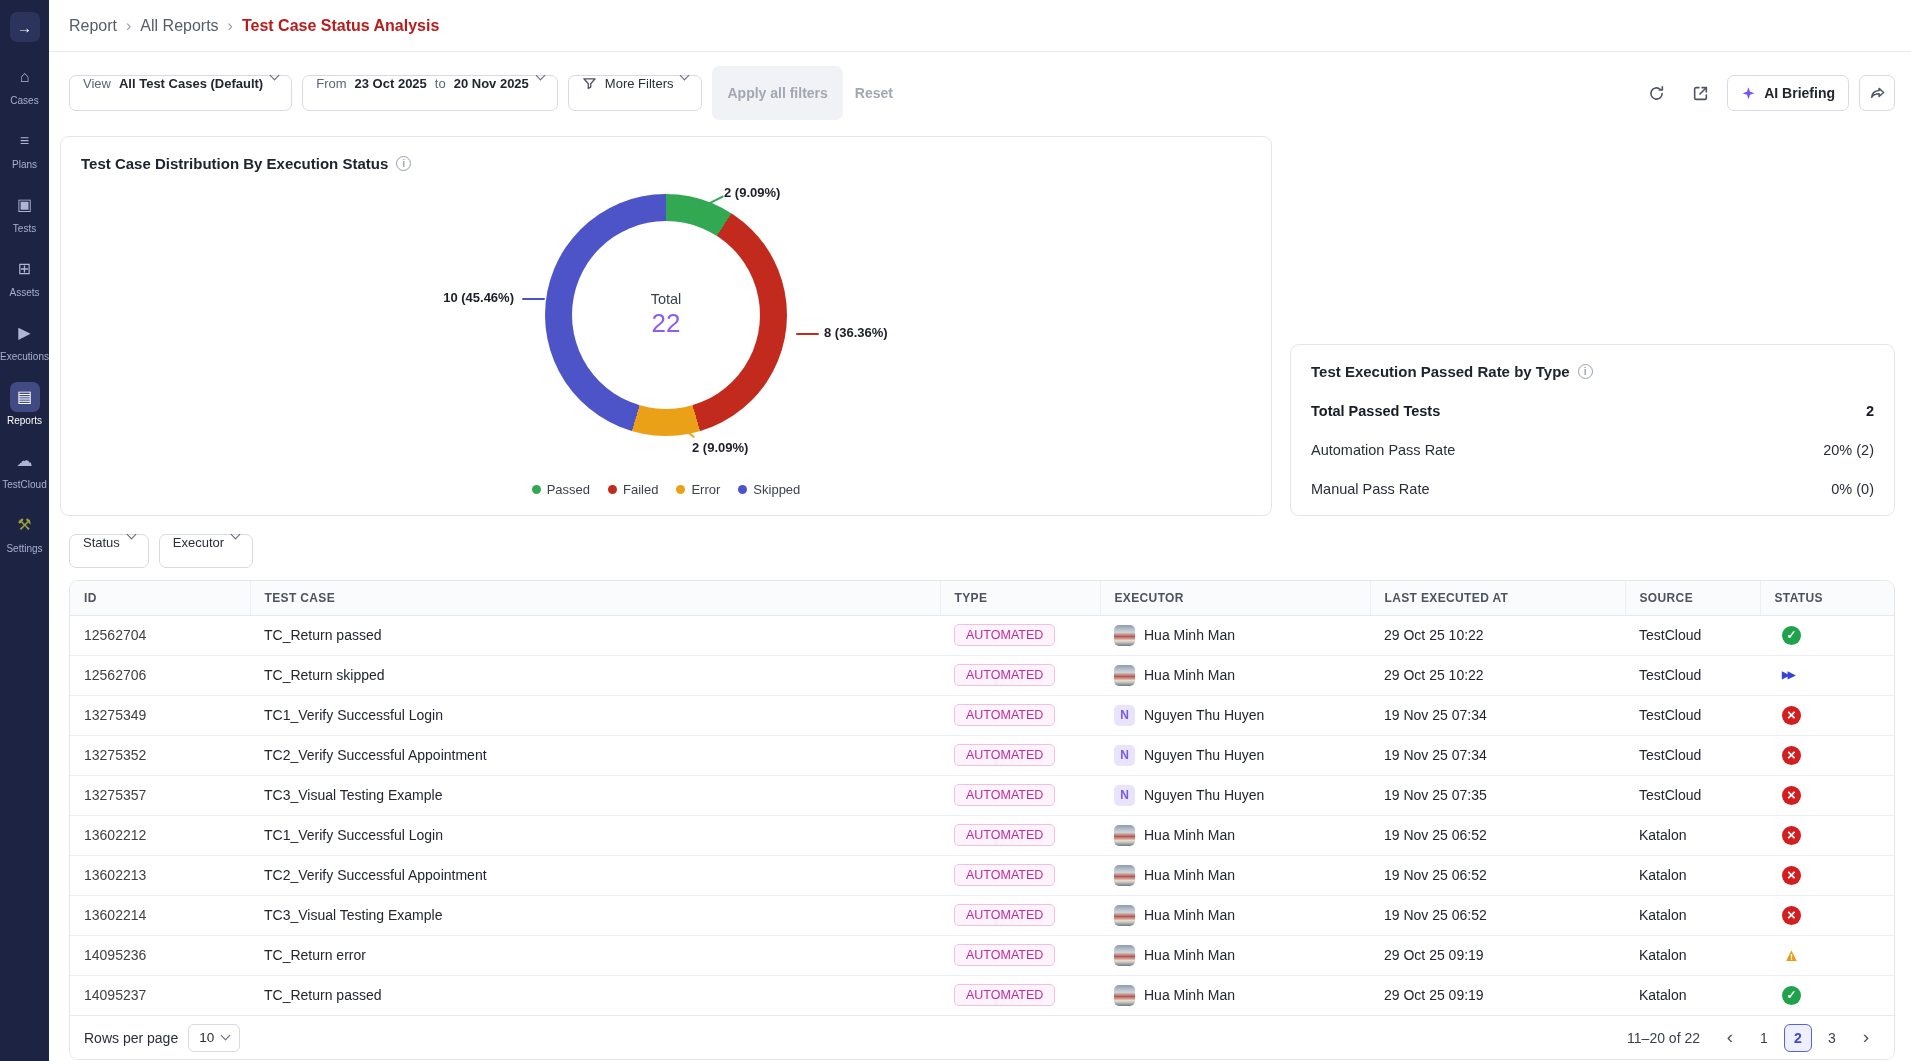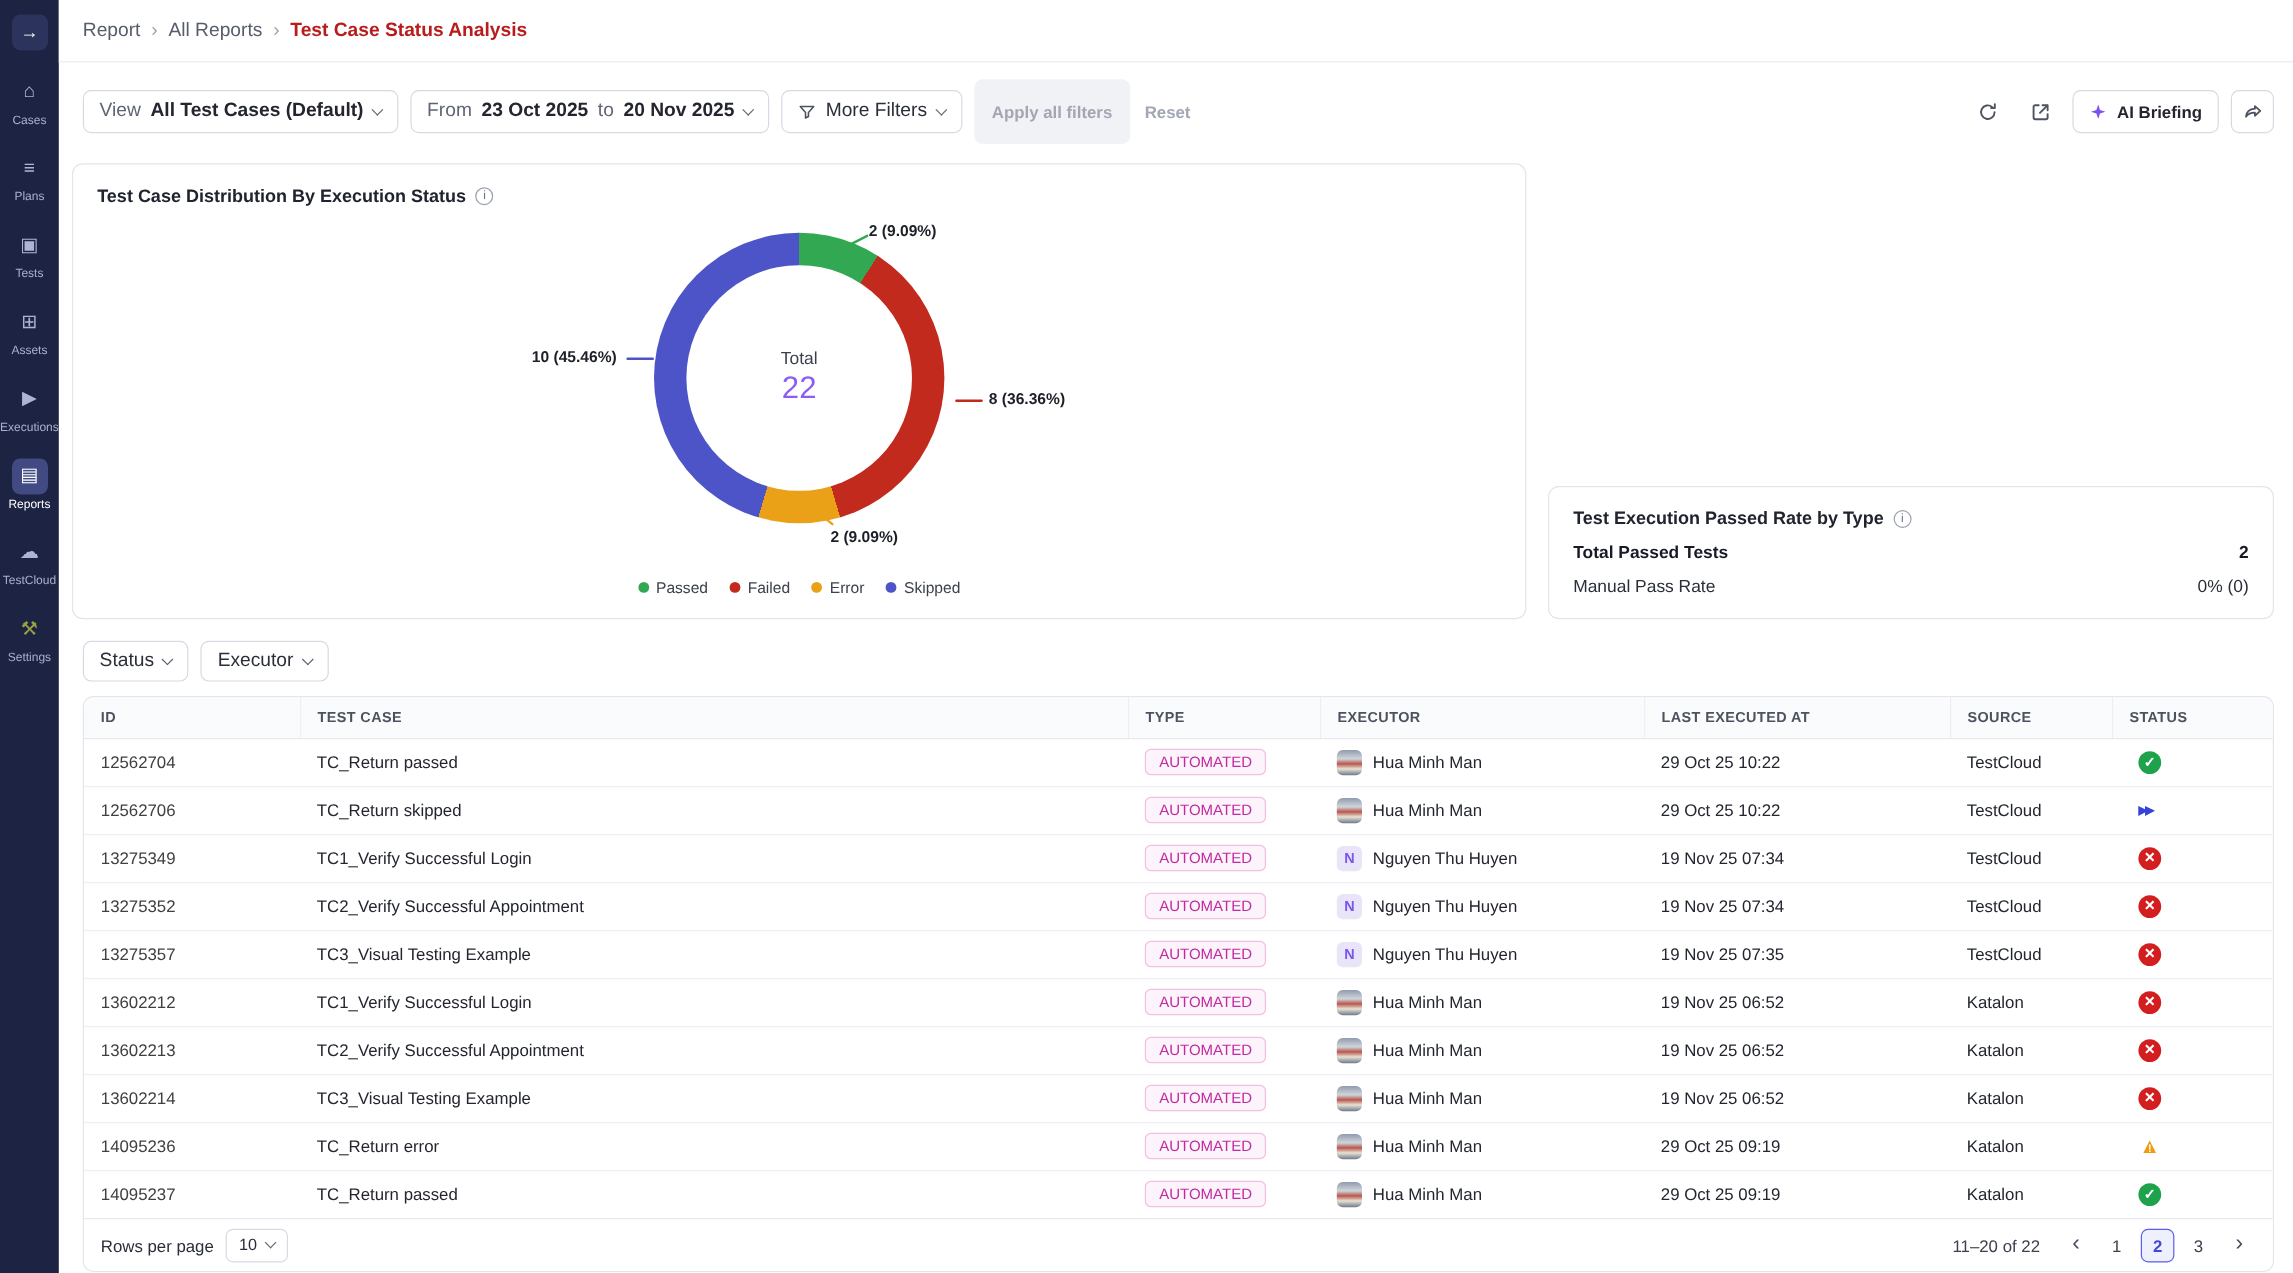--- a/index.html
+++ b/index.html
@@ -23,22 +23,22 @@
 
   
   .crumbbar{height:52px;border-bottom:1px solid #e8eaef;display:flex;align-items:center;
     padding:0 20px;gap:9px;font-size:16px;background:#fff}
   .crumb{color:#575c6b;cursor:pointer}
   .crumb-sep{color:#9aa0ad}
   .crumb-current{color:#b91c1c;font-weight:700}
 
   
   .toolbar{display:flex;align-items:center;padding:14px 16px 0 20px;gap:10px}
-  .dd{display:flex;align-items:center;gap:8px;height:36px;padding:0 13px;border:1px solid #d7dae2;
-    border-radius:7px;background:#fff;font-size:16px;cursor:pointer;white-space:nowrap}
+  .dd{display:flex;gap:8px;height:36px;padding:0 13px;border:1px solid #d7dae2;
+    border-radius:7px;background:#fff;font-size:13px;cursor:pointer;white-space:nowrap}
   .dd .pre{color:#5f6575}
   .dd .val{color:#23262f;font-weight:600}
   .chev{width:7px;height:7px;border-right:1.6px solid #5f6575;border-bottom:1.6px solid #5f6575;
     transform:rotate(45deg);margin-top:-4px;flex-shrink:0}
   .btn-apply{height:54px;padding:0 15px;border-radius:7px;background:#f1f2f5;color:#a2a7b3;
     font-size:14px;font-weight:600;border:none;font-family:inherit}
   .btn-reset{color:#a2a7b3;font-size:14px;font-weight:600;background:none;border:none;
     margin-left:2px;font-family:inherit;cursor:default}
   .toolbar-right{margin-left:auto;display:flex;align-items:center;gap:10px}
   .iconbtn{width:34px;height:34px;display:flex;align-items:center;justify-content:center;
@@ -72,21 +72,21 @@
   .callout-right{left:calc(50% + 158px);top:151px}
   .line-bottom{left:calc(50% + 7px);top:255px;width:24px;transform:rotate(38deg)}
   .callout-bottom{left:calc(50% + 26px);top:266px}
   .line-left{left:calc(50% - 144px);top:124px;width:23px}
   .callout-left{left:calc(50% - 282px);top:116px;width:130px;text-align:right}
   .legend{display:flex;justify-content:center;gap:18px;margin-top:6px}
   .legend-item{display:flex;align-items:center;gap:6px;font-size:13px;color:#3c414d;cursor:pointer}
   .legend-dot{width:9px;height:9px;border-radius:50%;flex-shrink:0}
 
   
-  .rate-row{display:flex;justify-content:space-between;margin-top:12px;font-size:14.5px;color:#2a2e38}
+  .rate-row{display:flex;justify-content:space-between;margin-top:23px;font-size:14.5px;color:#2a2e38}
   .rate-row.bold .rate-label,.rate-row.bold .rate-value{font-weight:700;color:#181b26}
 
   
   .table-filters{display:flex;gap:10px;padding:18px 16px 12px 20px}
   .dd.small{height:34px}
   .dd .lbl{color:#2a2e38}
 
   
   .table-card{margin:0 16px 0 20px;border:1px solid #e3e5eb;border-radius:9px;overflow:hidden;background:#fff}
   table{width:100%;border-collapse:collapse;table-layout:fixed}
@@ -299,20 +299,24 @@
       <section class="card card-rate">
         <div class="card-title-row">
           <span class="card-title">Test Execution Passed Rate by Type</span>
           <span class="info">i</span>
         </div>
         <div class="rate-row bold">
           <span class="rate-label">Total Passed Tests</span>
           <span class="rate-value">2</span>
         </div>
         <div class="rate-row">
+          <span class="rate-label">Automation Pass Rate</span>
+          <span class="rate-value">20% (2)</span>
+        </div>
+        <div class="rate-row">
           <span class="rate-label">Manual Pass Rate</span>
           <span class="rate-value">0% (0)</span>
         </div>
       </section>
     </div>
 
     <div class="table-filters">
       <div class="dd small">
         <span class="lbl">Status</span>
         <span class="chev"></span>

